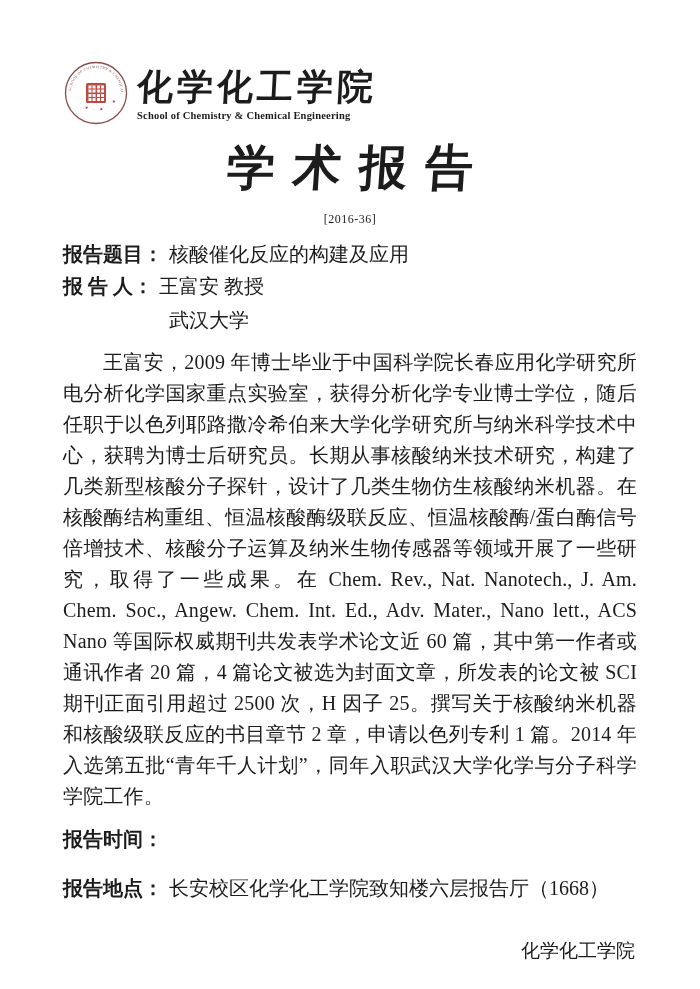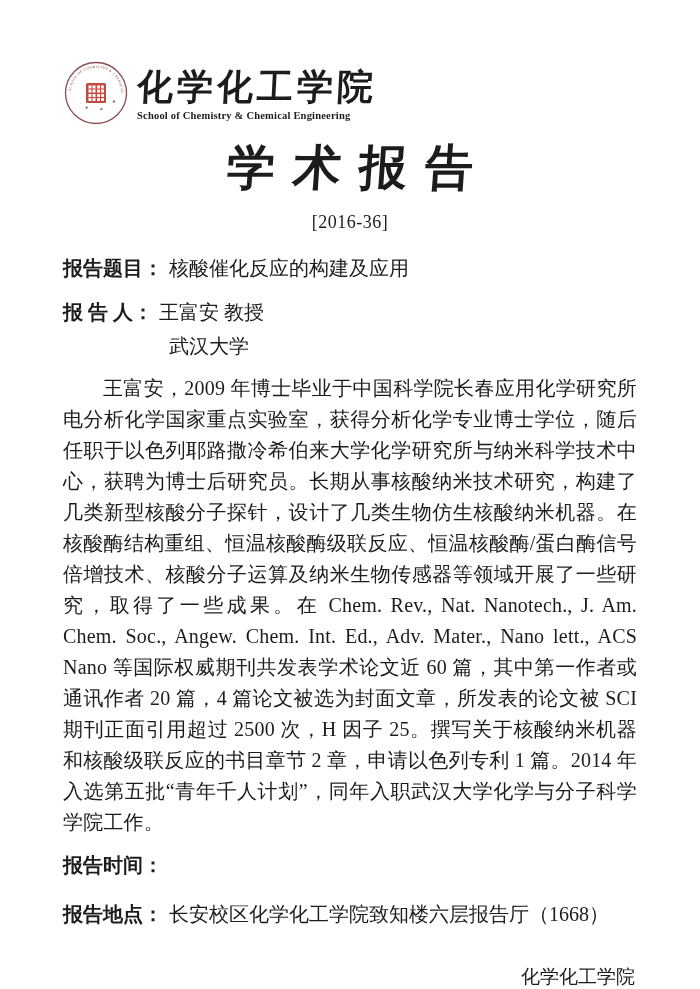--- a/index.html
+++ b/index.html
@@ -32,27 +32,27 @@
     margin-top:4px;
     text-align:center;
     font-size:48px;font-weight:bold;
     letter-spacing:18px;padding-left:18px;
     transform:skewX(-4deg);
     font-family:"DejaVu Serif","Liberation Serif",serif;
   }
   .issue-no{
     margin-top:12px;
     text-align:center;
-    font-size:18px;
+    font-size:12px;
     letter-spacing:0.5px;
   }
   
   .field-row{display:flex;align-items:baseline;font-size:20px;line-height:1.5;}
-  .row-topic{margin-top:20px;}
-  .row-speaker{margin-top:14px;text-align:right;}
+  .row-topic{margin-top:12px;}
+  .row-speaker{margin-top:2px;text-align:right;}
   .row-affiliation{margin-top:4px;margin-left:106px;font-size:20px;line-height:1.5;}
   .row-intro{margin-top:18px;}
   .row-time{margin-top:12px;}
   .row-venue{margin-top:19px;}
   .field-label{
     font-weight:bold;white-space:pre;
     flex:0 0 auto;
   }
   .field-value{margin-left:6px;}
   

